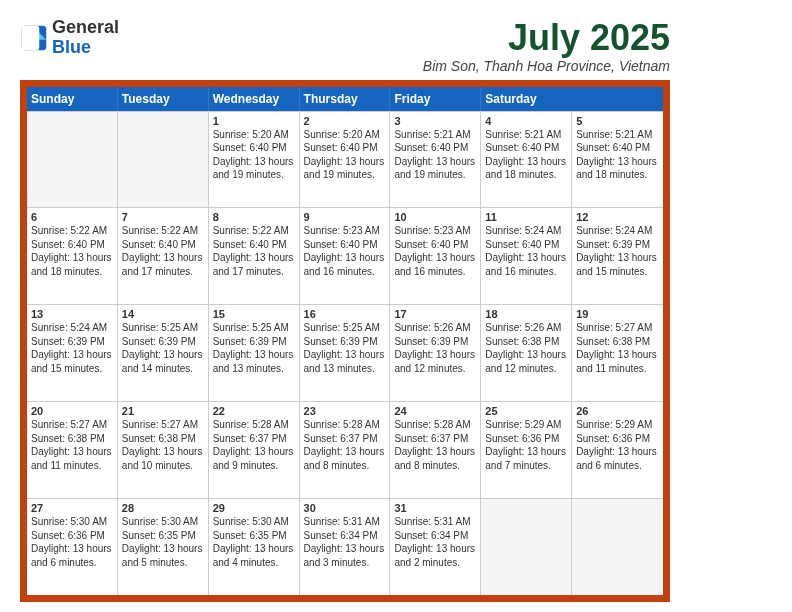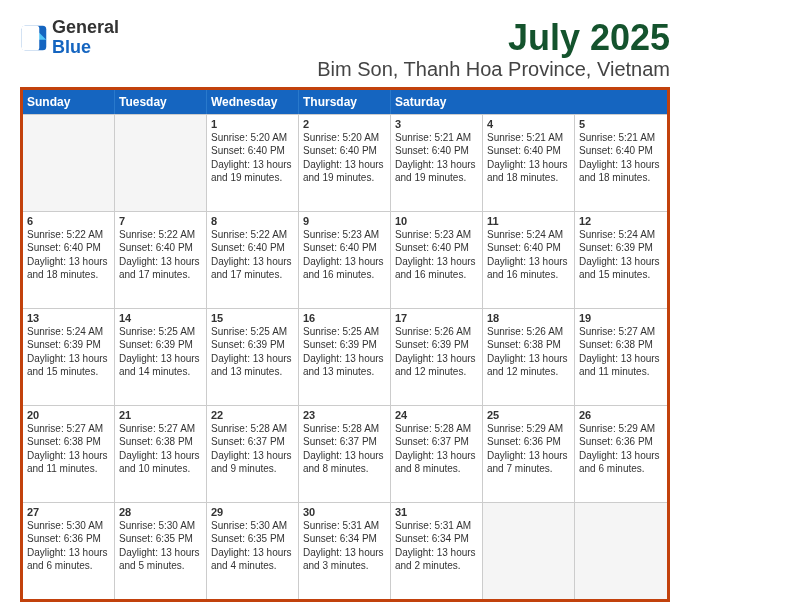--- a/index.html
+++ b/index.html
@@ -42,28 +42,29 @@
     .title-block {
       text-align: right;
     }
     .month-title {
       font-size: 36px;
       font-weight: bold;
       color: #14532d;
       line-height: 1.1;
     }
     .subtitle {
-      font-size: 20px;
+      font-size: 14px;
       color: #444;
+      font-style: italic;
     }
     .calendar {
       flex: 1;
       display: flex;
       flex-direction: column;
-      border: 3px solid #c2410c;
+      border: 7px solid #c2410c;
     }
     .cal-header {
       display: grid;
       grid-template-columns: repeat(7, 1fr);
       background: #1565c0;
     }
     .cal-header-cell {
       color: #fff;
       font-size: 12px;
       font-weight: bold;
@@ -126,20 +127,21 @@
       <div class="subtitle">Bim Son, Thanh Hoa Province, Vietnam</div>
     </div>
   </div>
 
   <div class="calendar">
     <div class="cal-header">
     <div class="cal-header-cell">Sunday</div>
         <div class="cal-header-cell">Tuesday</div>
         <div class="cal-header-cell">Wednesday</div>
         <div class="cal-header-cell">Thursday</div>
+        <div class="cal-header-cell">Friday</div>
         <div class="cal-header-cell">Saturday</div>
       </div>
     <div class="cal-body">
     <div class="cal-row">
           <div class="cal-cell empty shaded"></div>
           <div class="cal-cell empty shaded"></div>
           <div class="cal-cell"><span class="day-num">1</span><span class="day-info" style="white-space: pre-line;">Sunrise: 5:20 AM
 Sunset: 6:40 PM
 Daylight: 13 hours and 19 minutes.</span></div>
           <div class="cal-cell"><span class="day-num">2</span><span class="day-info" style="white-space: pre-line;">Sunrise: 5:20 AM

